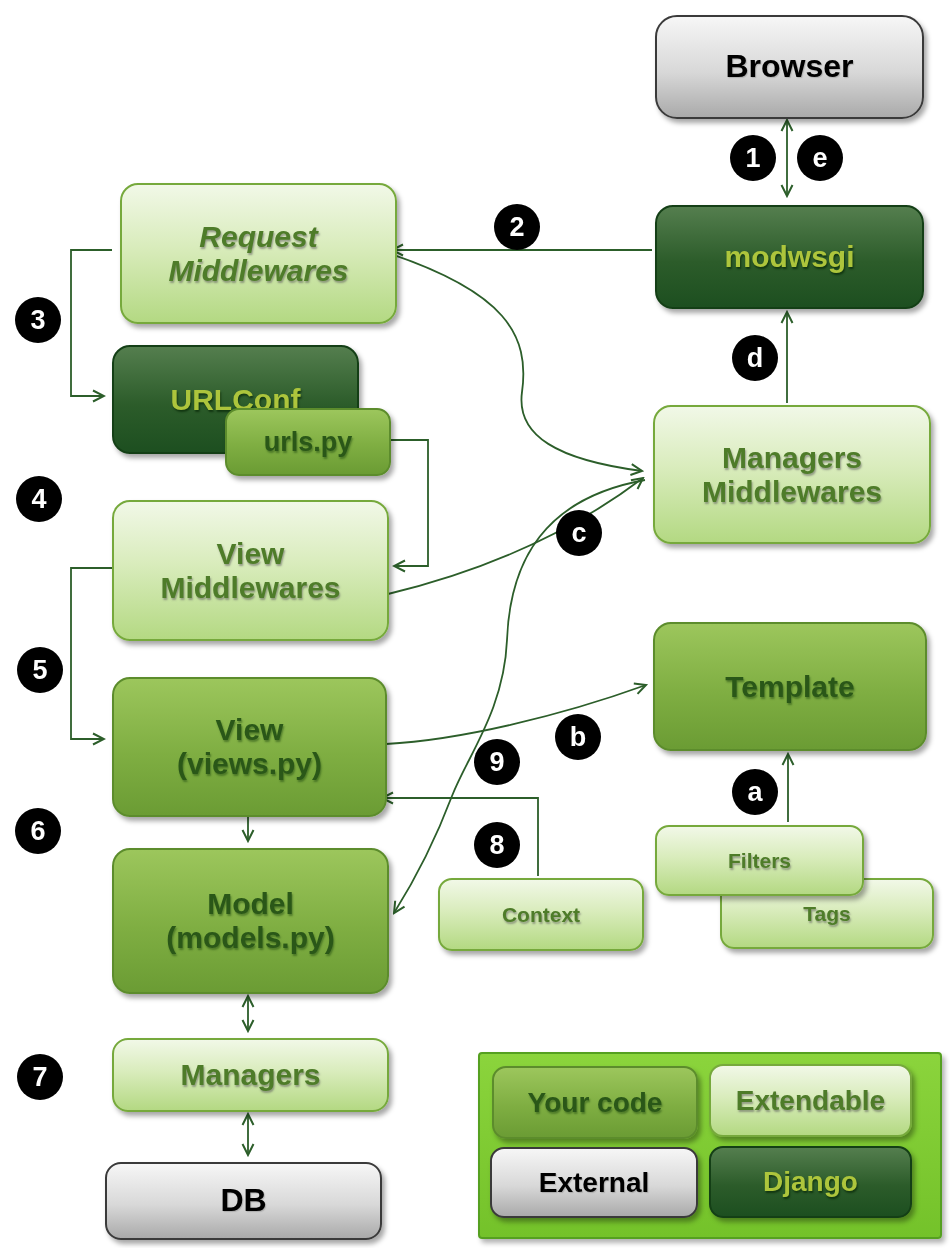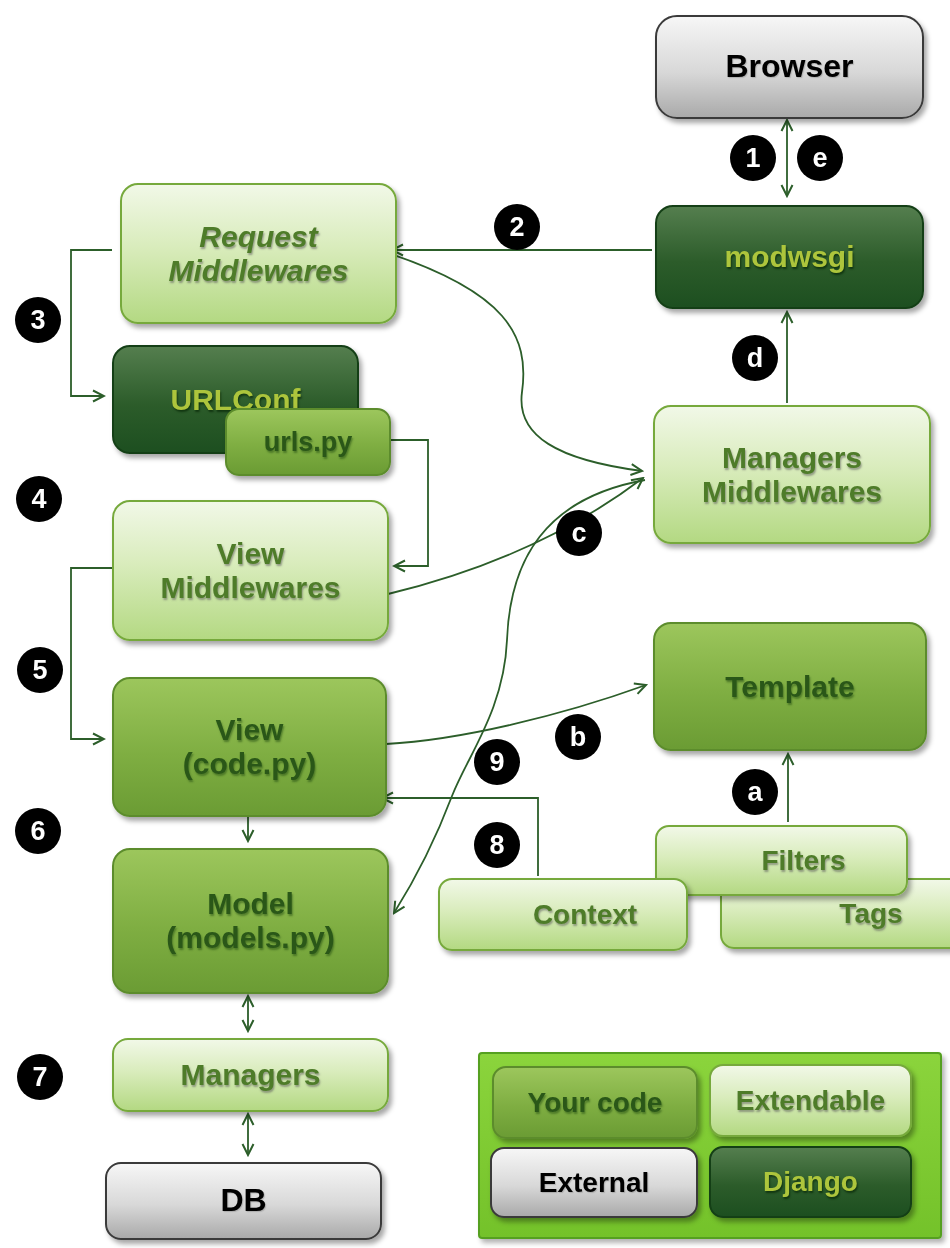--- a/index.html
+++ b/index.html
@@ -30,21 +30,21 @@
     border:2px solid #143f16;color:#adc53c;
     text-shadow:1px 2px 2px rgba(0,30,0,0.6);
   }
   .gray{
     background:linear-gradient(#f6f6f6, #d8d8d8 55%, #aaaaaa);
     border:2px solid #3a3a3a;color:#000000;
     text-shadow:1px 1px 1px rgba(120,120,120,0.4);
   }
   .fs30{font-size:30px;}
   .fs32{font-size:32px;text-align:right;}
-  .fs28{font-size:28px;padding-left:44px;}
+  .fs28{font-size:21px;}
   .fs27{font-size:27px;}
   .fs26{font-size:28px;text-align:center;}
   .badge{
     position:absolute;width:46px;height:46px;border-radius:50%;
     background:#000000;color:#ffffff;font-size:27px;font-weight:bold;
     display:flex;align-items:center;justify-content:center;
   }
   .legend-panel{
     position:absolute;left:478px;top:1052px;width:460px;height:183px;
     background:linear-gradient(#8bd43c, #74c22a);
@@ -102,21 +102,21 @@
     <div>urls.py</div>
   </div>
 
   <div class="node light fs30" style="left:112px;top:500px;width:273px;height:137px;">
     <div>View</div>
     <div>Middlewares</div>
   </div>
 
   <div class="node medium fs30" style="left:112px;top:677px;width:271px;height:136px;">
     <div>View</div>
-    <div>(code.py)</div>
+    <div>(views.py)</div>
   </div>
 
   <div class="node medium fs30" style="left:112px;top:848px;width:273px;height:142px;">
     <div>Model</div>
     <div>(models.py)</div>
   </div>
 
   <div class="node light fs30" style="left:112px;top:1038px;width:273px;height:70px;border-radius:16px;">
     <div>Managers</div>
   </div>

